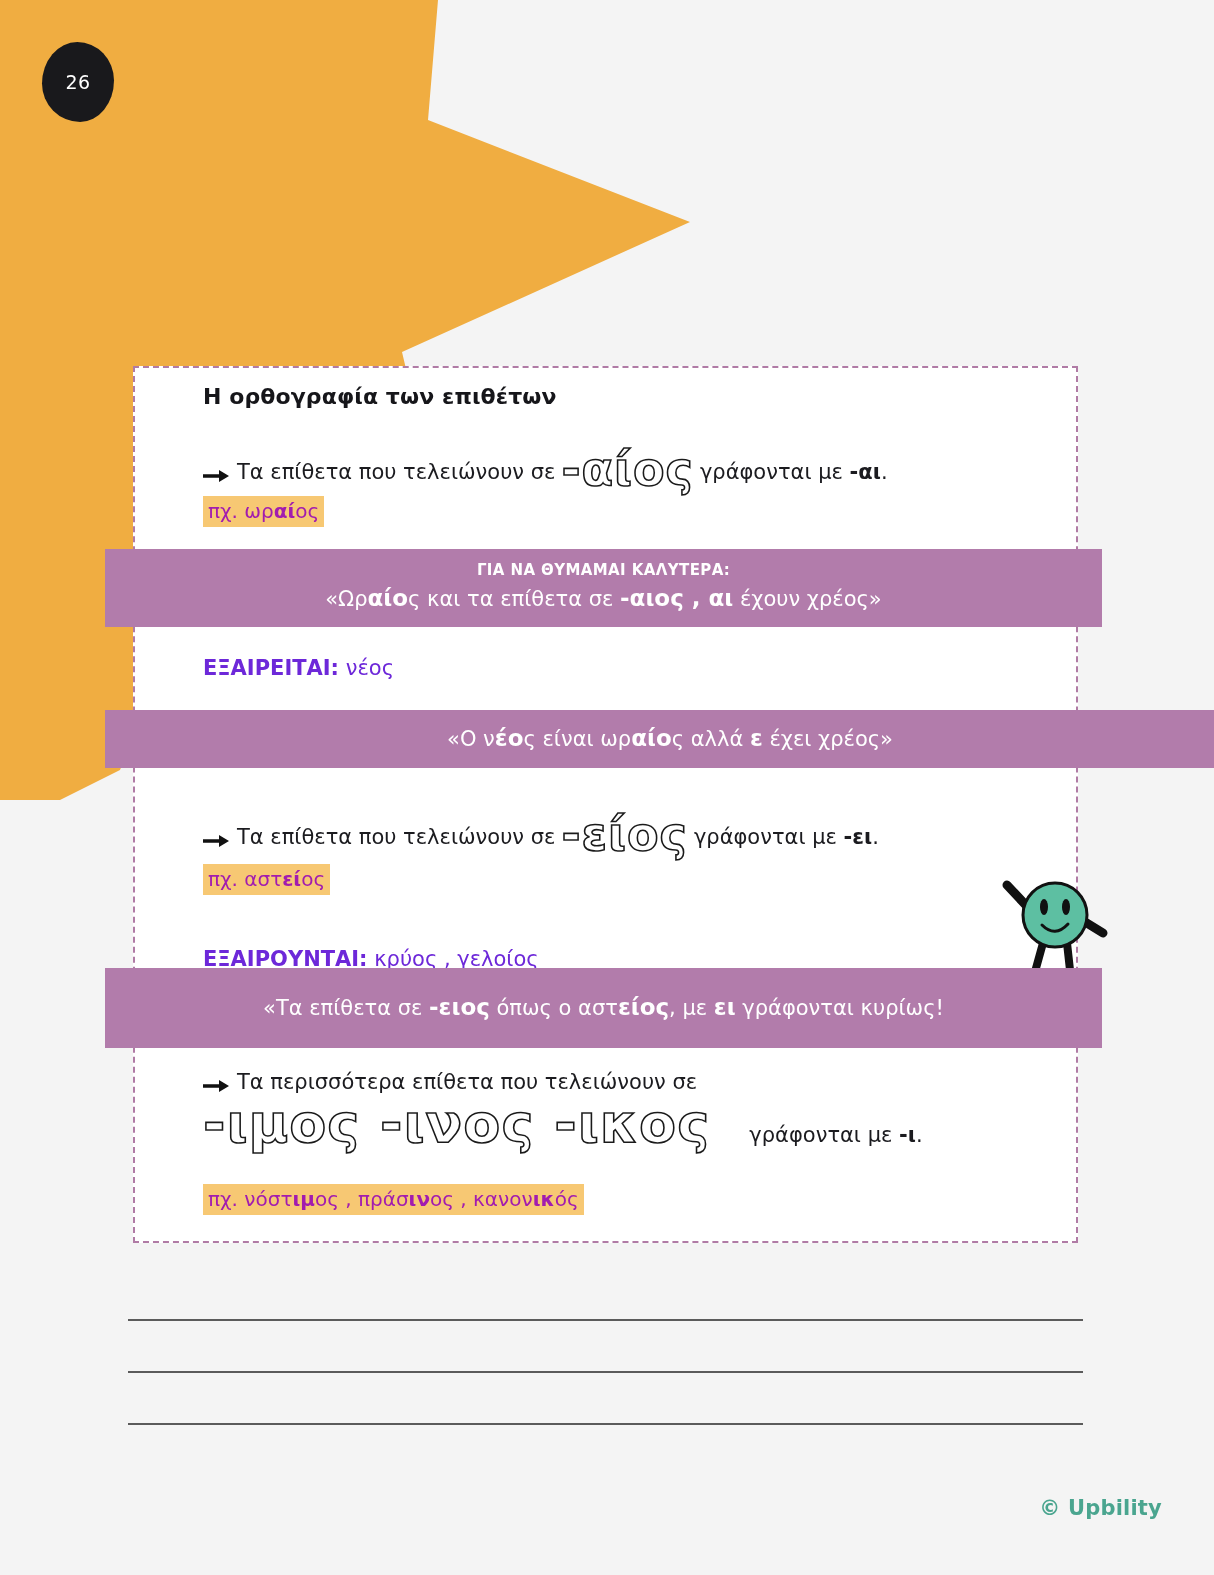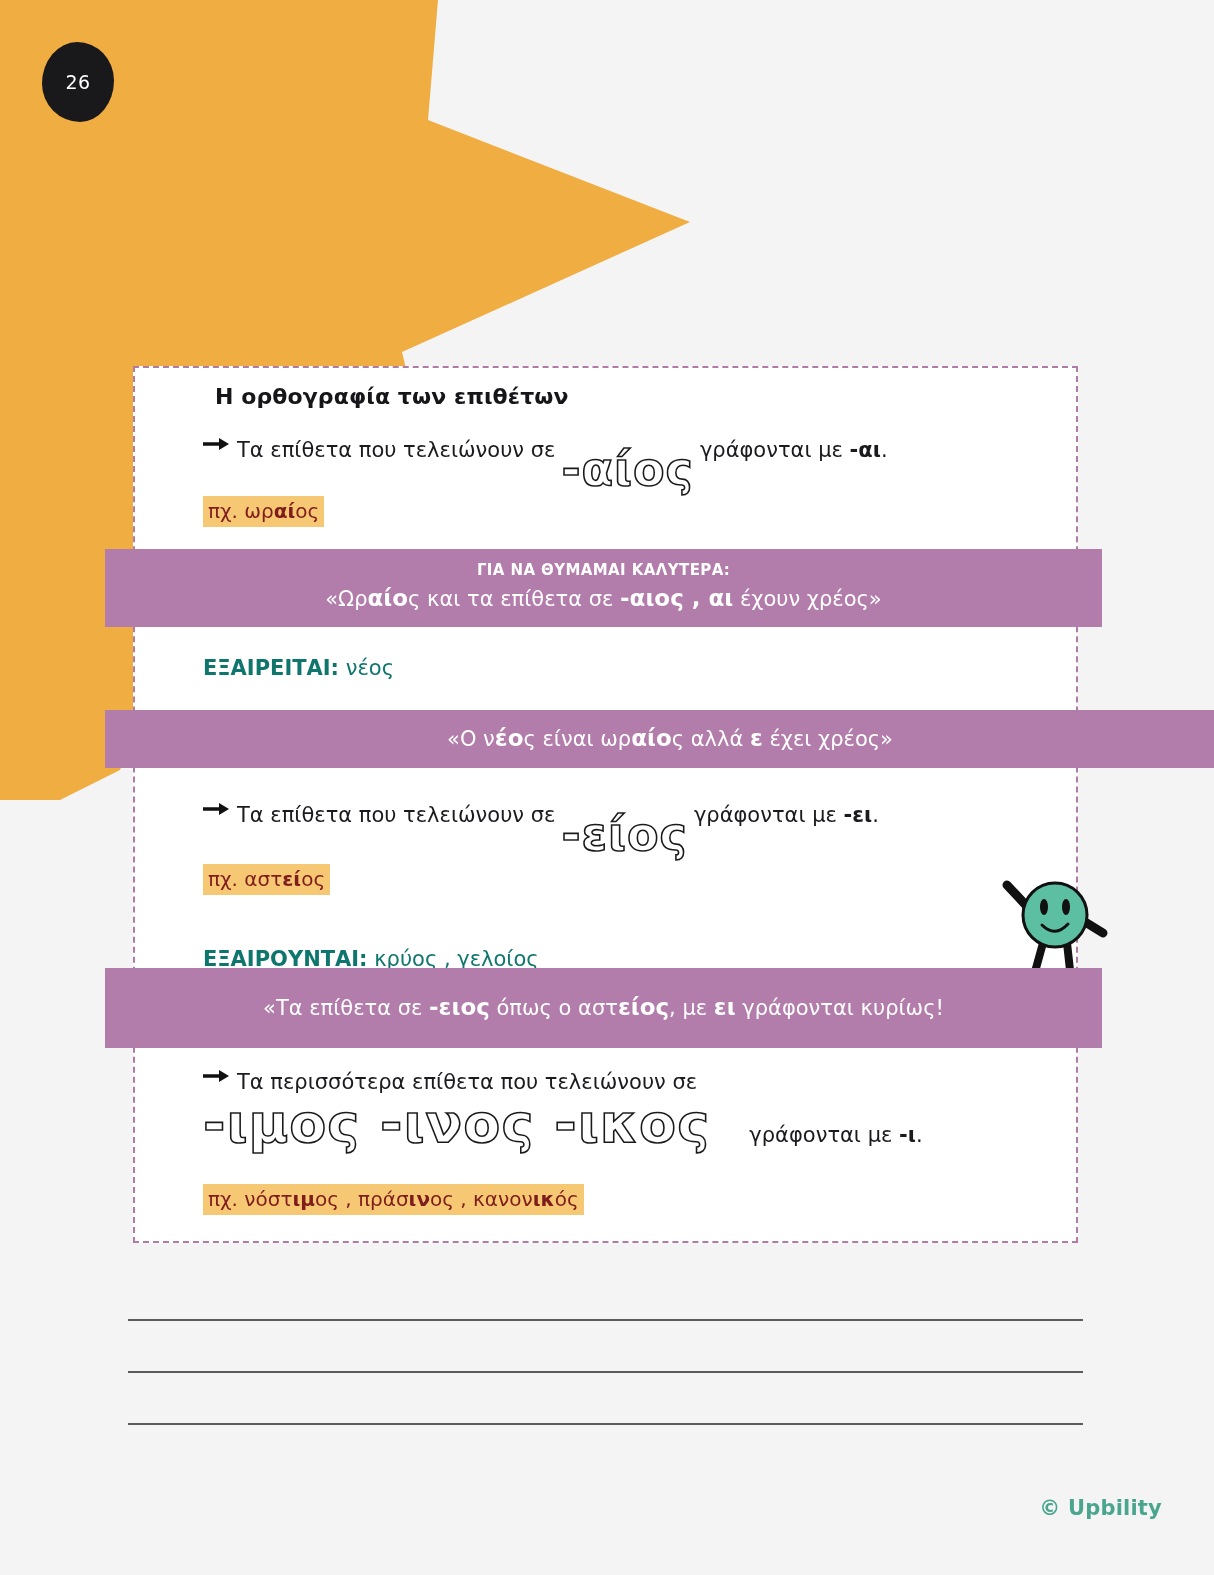--- a/index.html
+++ b/index.html
@@ -72,27 +72,26 @@
   }
 
   .heading {
     position: absolute;
     left: 70px;
     top: 18px;
     font-size: 22px;
     font-weight: bold;
     color: #16161a;
     letter-spacing: .1px;
-    margin-left: 12px;
   }
 
   .rule-line {
     position: absolute;
     display: flex;
-    align-items: flex-start;
+    align-items: flex-end;
     white-space: nowrap;
   }
   .arrow-icon {
     display: inline-block;
     width: 26px;
     height: 14px;
     margin-right: 8px;
     position: relative;
     top: -2px;
   }
@@ -123,31 +122,31 @@
     position: absolute;
     font-size: 54px;
     line-height: 1;
     white-space: nowrap;
   }
 
   
   .example {
     position: absolute;
     background: #f7c873;
-    color: #7f1d1d;
+    color: #a21caf;
     font-size: 20px;
     padding: 3px 5px 4px 5px;
     white-space: nowrap;
   }
   .example b { font-weight: bold; }
 
   .exception {
     position: absolute;
     font-size: 21px;
-    color: #0f766e;
+    color: #6d28d9;
     white-space: nowrap;
   }
   .exception .lbl { font-weight: bold; }
 
   
   .banner {
     position: absolute;
     background: #b27cab;
     color: #ffffff;
     text-align: center;

